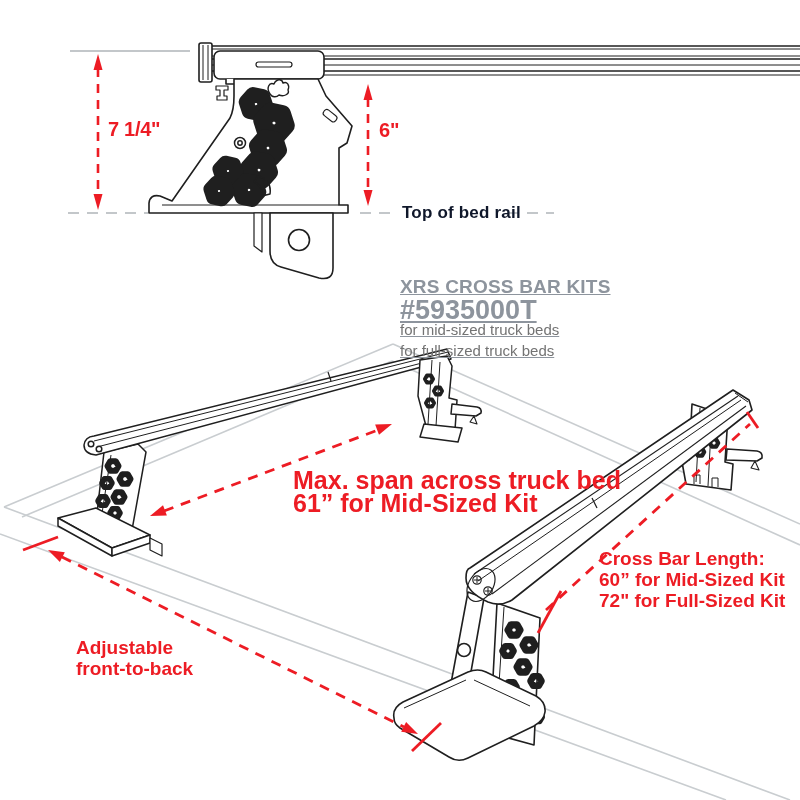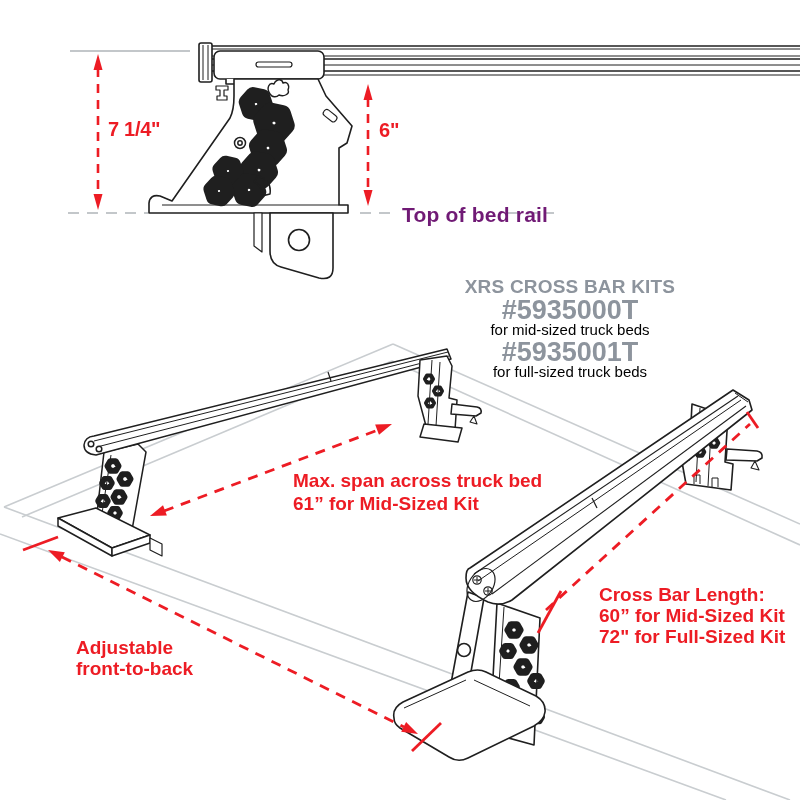--- a/index.html
+++ b/index.html
@@ -5,27 +5,27 @@
   html,body{margin:0;padding:0;background:#fff;}
   .stage{
     position:relative;width:800px;height:800px;background:#ffffff;overflow:hidden;
     font-family:"Liberation Sans",sans-serif;
   }
   .stage svg{position:absolute;left:0;top:0;}
   .label{position:absolute;white-space:nowrap;}
   .red{color:#ed1c24;font-weight:bold;}
   .dim-bracket{left:108px;top:118px;font-size:20px;letter-spacing:-0.3px;}
   .dim-bar{left:379px;top:119px;font-size:20px;}
-  .rail-label{left:402px;top:203px;font-size:21px;color:#701a75;font-weight:bold;letter-spacing:0.2px;}
-  .title-block{left:400px;top:276px;width:340px;text-align:center;color:#8d949d;}
+  .rail-label{left:402px;top:203px;font-size:17px;color:#0f172a;font-weight:bold;letter-spacing:0.2px;}
+  .title-block{left:400px;top:276px;width:340px;text-align:left;color:#8d949d;text-decoration:underline;}
   .title-block .tb-title{font-size:19px;font-weight:bold;line-height:22px;letter-spacing:0.2px;}
   .title-block .tb-part{font-size:27px;font-weight:bold;line-height:21px;margin-top:2px;}
-  .title-block .tb-desc{font-size:15px;line-height:18px;color:#000000;margin-bottom:3px;}
-  .max-span{left:293px;top:469px;font-size:19px;line-height:23px;}
-  .cbl{left:599px;top:584px;font-size:19px;line-height:21px;}
+  .title-block .tb-desc{font-size:15px;line-height:18px;color:#737373;margin-bottom:3px;}
+  .max-span{left:293px;top:469px;font-size:25px;line-height:23px;}
+  .cbl{left:599px;top:548px;font-size:19px;line-height:21px;}
   .adjustable{left:76px;top:637px;width:200px;text-align:left;font-size:19px;line-height:21px;}
 </style>
 </head>
 <body>
 
 <div class="stage">
 
 <svg width="800" height="800" viewBox="0 0 800 800">
   <defs>
     <polygon id="hx" points="1,0 0.5,0.866 -0.5,0.866 -1,0 -0.5,-0.866 0.5,-0.866"></polygon>
@@ -235,21 +235,20 @@
 </svg>
 
 <div class="label red dim-bracket">7 1/4"</div>
 <div class="label red dim-bar">6"</div>
 <div class="label rail-label">Top of bed rail</div>
 
 <div class="label title-block">
   <div class="tb-title">XRS CROSS BAR KITS</div>
   <div class="tb-part">#5935000T</div>
   <div class="tb-desc">for mid-sized truck beds</div>
-  <div class="tb-part">#5935001T</div>
   <div class="tb-desc">for full-sized truck beds</div>
 </div>
 
 <div class="label red max-span">
   <div>Max. span across truck bed</div>
   <div>61” for Mid-Sized Kit</div>
 </div>
 
 <div class="label red cbl">
   <div>Cross Bar Length:</div>

